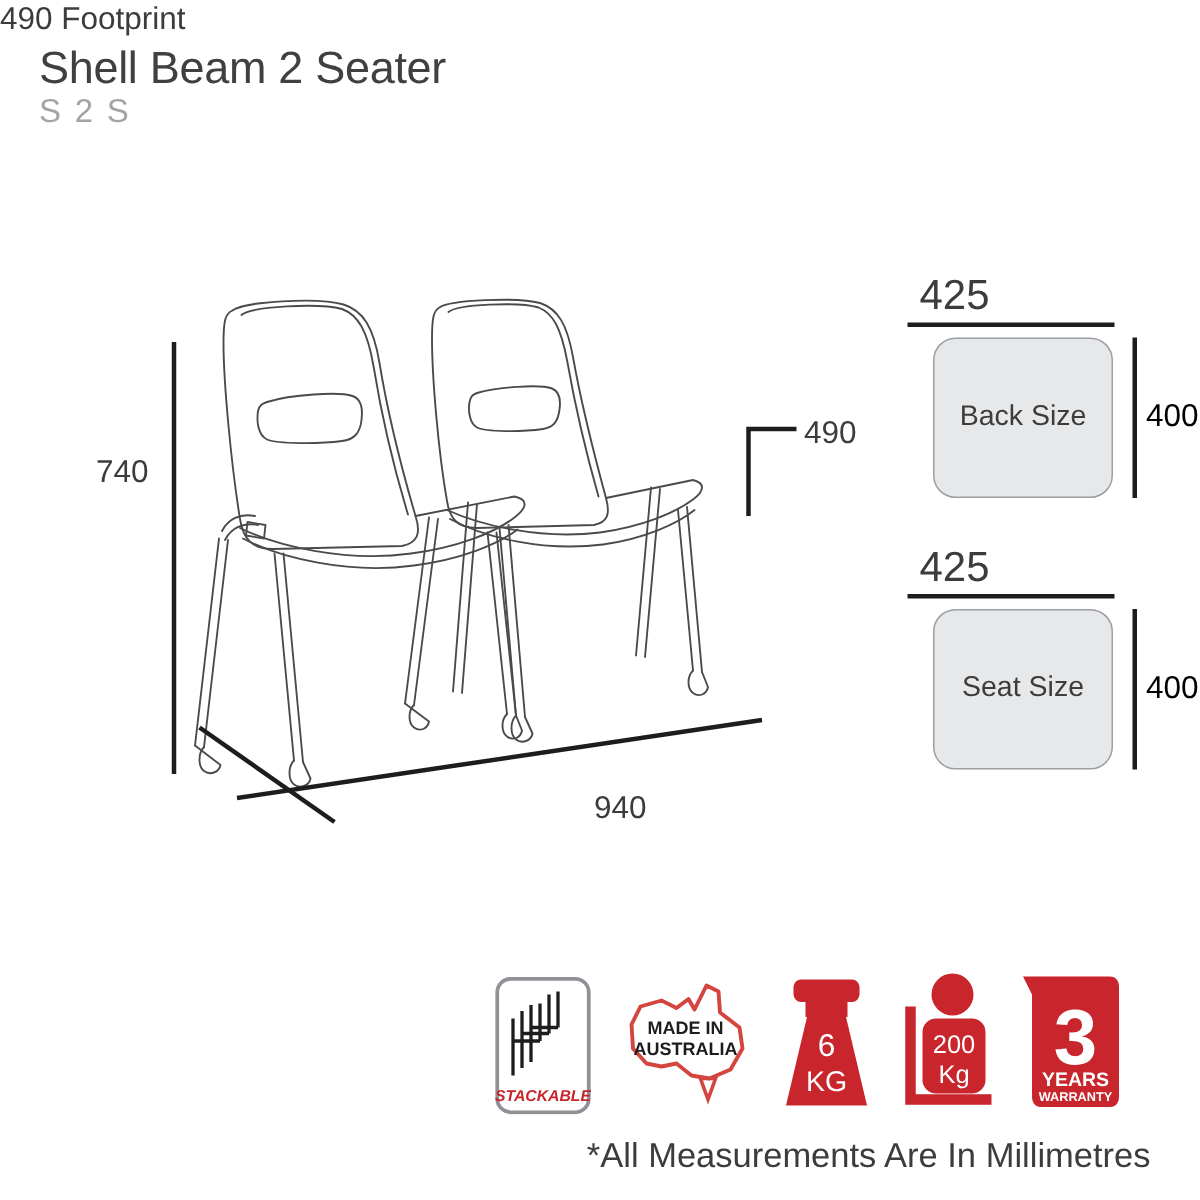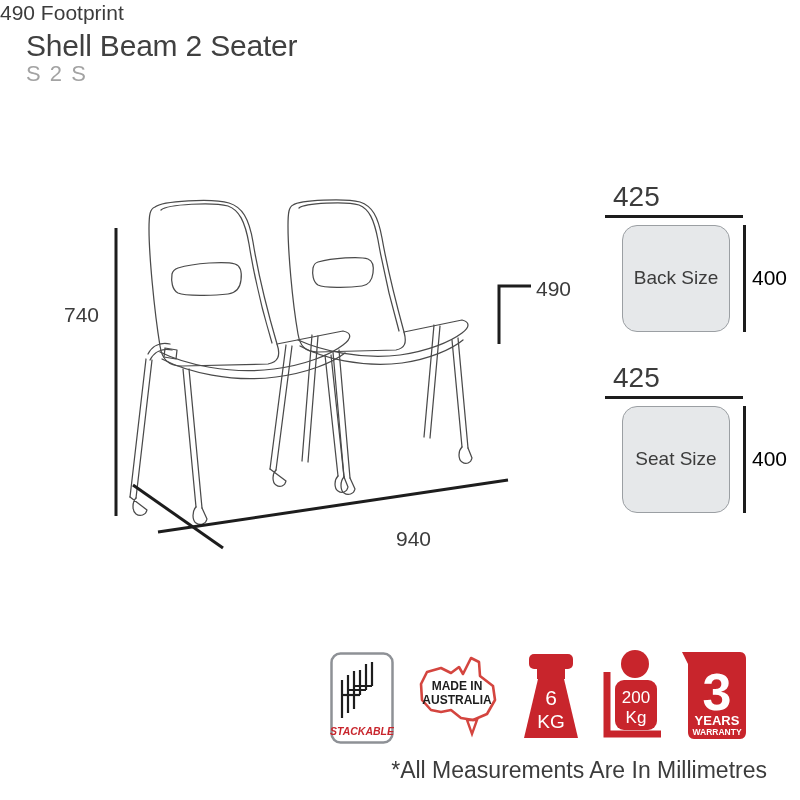--- a/index.html
+++ b/index.html
@@ -73,21 +73,21 @@
     line-height: 1.1;
   }
   .size-rule {
     width: 138px;
     height: 3px;
     background: #1d1d1d;
     margin-top: 2px;
   }
   .size-row { display: flex; align-items: stretch; margin-top: 7px; }
   .size-box {
-    width: 108px;
+    width: 120px;
     height: 107px;
     background: #e6e8ea;
     border: 1px solid #9b9fa3;
     border-radius: 15px;
     display: flex;
     align-items: center;
     justify-content: center;
     box-sizing: border-box;
     margin-left: 17px;
   }

